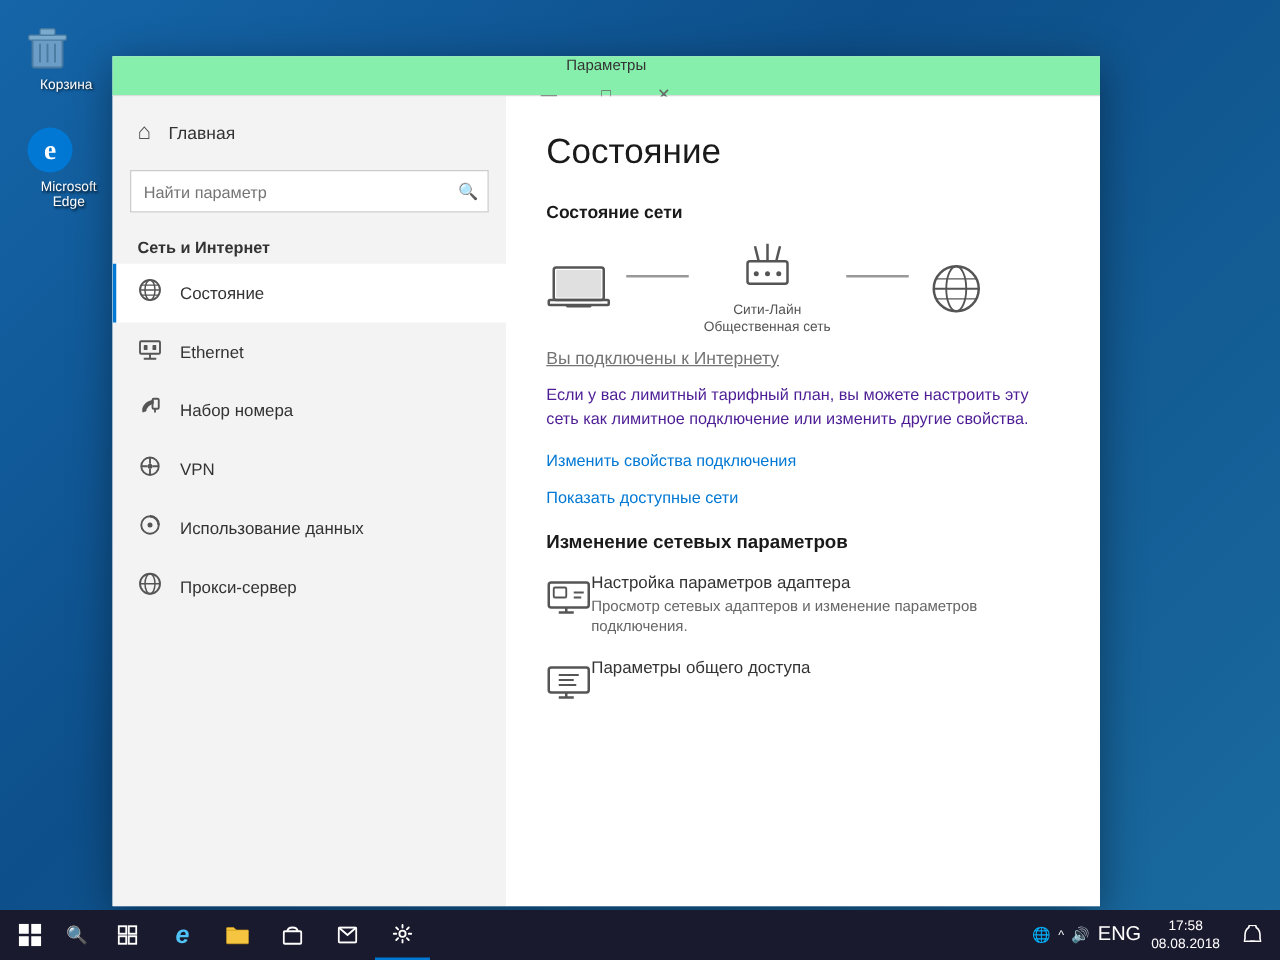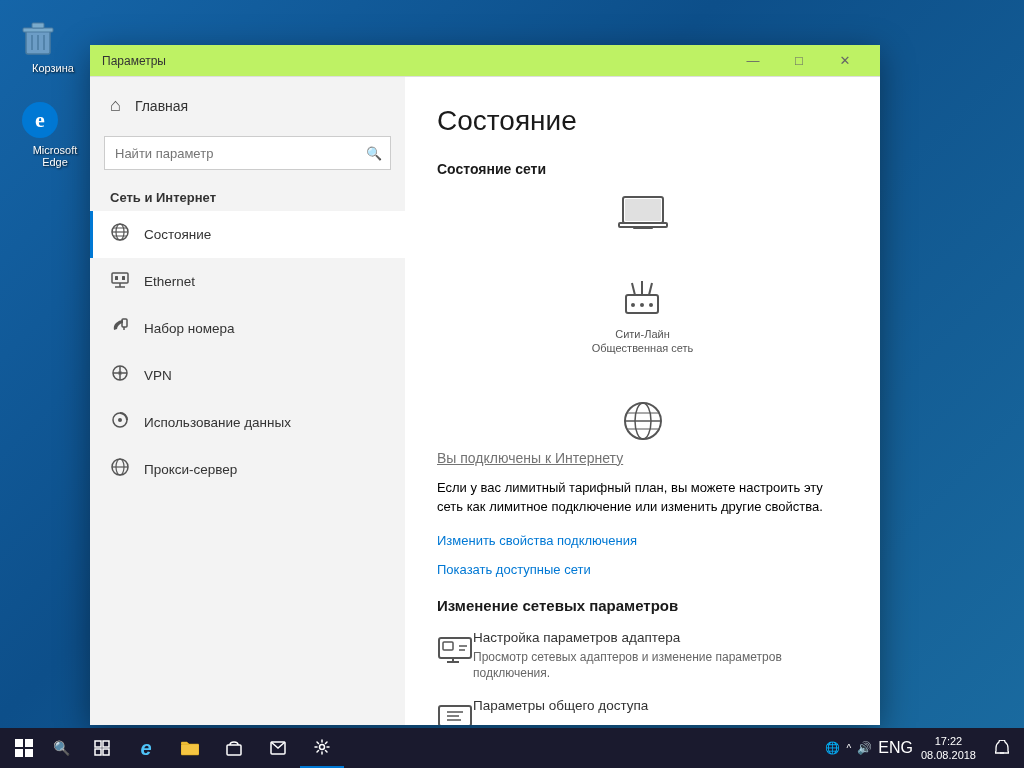--- a/index.html
+++ b/index.html
@@ -140,26 +140,27 @@
       background: white;
       box-shadow: 0 8px 32px rgba(0,0,0,0.4);
       display: flex;
       flex-direction: column;
       z-index: 50;
     }
 
     
     .title-bar {
       height: 32px;
-      background: #bef264;
+      background: #86efac;
       display: flex;
       align-items: center;
       padding: 0 12px;
       border-bottom: 1px solid #ddd;
       flex-shrink: 0;
+      flex-direction: column;
     }
     .title-bar-title {
       font-size: 12px;
       color: #333;
       flex: 1;
     }
     .title-bar-controls {
       display: flex;
       gap: 0;
     }
@@ -279,21 +280,20 @@
       color: #1a1a1a;
       margin-bottom: 16px;
     }
 
     
     .network-diagram {
       display: flex;
       align-items: center;
       margin-bottom: 8px;
       gap: 12px;
-      flex-direction: column;
     }
     .network-device {
       display: flex;
       flex-direction: column;
       align-items: center;
       gap: 6px;
     }
     .network-device-label {
       font-size: 11px;
       color: #555;
@@ -312,21 +312,21 @@
       font-size: 14px;
       font-weight: 400;
       color: #737373;
       text-decoration: underline;
       margin-bottom: 12px;
       display: block;
     }
 
     .info-text {
       font-size: 13px;
-      color: #000000;
+      color: #4c1d95;
       line-height: 1.5;
       margin-bottom: 16px;
       max-width: 430px;
     }
 
     .link-text {
       font-size: 13px;
       color: #0078d4;
       cursor: pointer;
       display: block;
@@ -627,21 +627,21 @@
     </div>
 
     <div class="taskbar-right">
       <div class="taskbar-right-icons">
         <span style="font-size:12px;">🌐</span>
         <span style="font-size:10px;">^</span>
         <span style="font-size:12px;">🔊</span>
         <span style="font-size:16px;">ENG</span>
       </div>
       <div class="taskbar-clock">
-        <span>17:22</span>
+        <span>17:58</span>
         <span>08.08.2018</span>
       </div>
       <div class="taskbar-notification">
         <svg width="14" height="16" viewBox="0 0 14 16">
           <path d="M7 1 Q7 0 8 0 Q10 0 10 2 Q13 4 13 8 L13 11 L14 13 L0 13 L1 11 L1 8 Q1 4 4 2 Q4 0 6 0 Q7 0 7 1 Z" fill="none" stroke="white" stroke-width="1.3"></path>
           <line x1="5" y1="13" x2="9" y2="13" stroke="white" stroke-width="1.3"></line>
         </svg>
       </div>
     </div>
 

